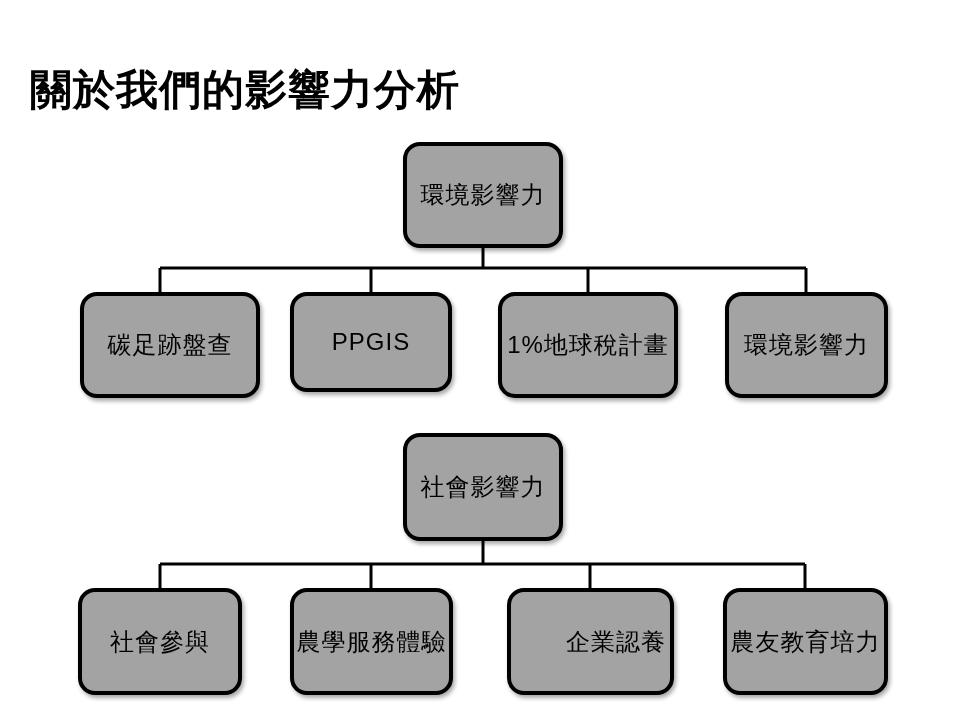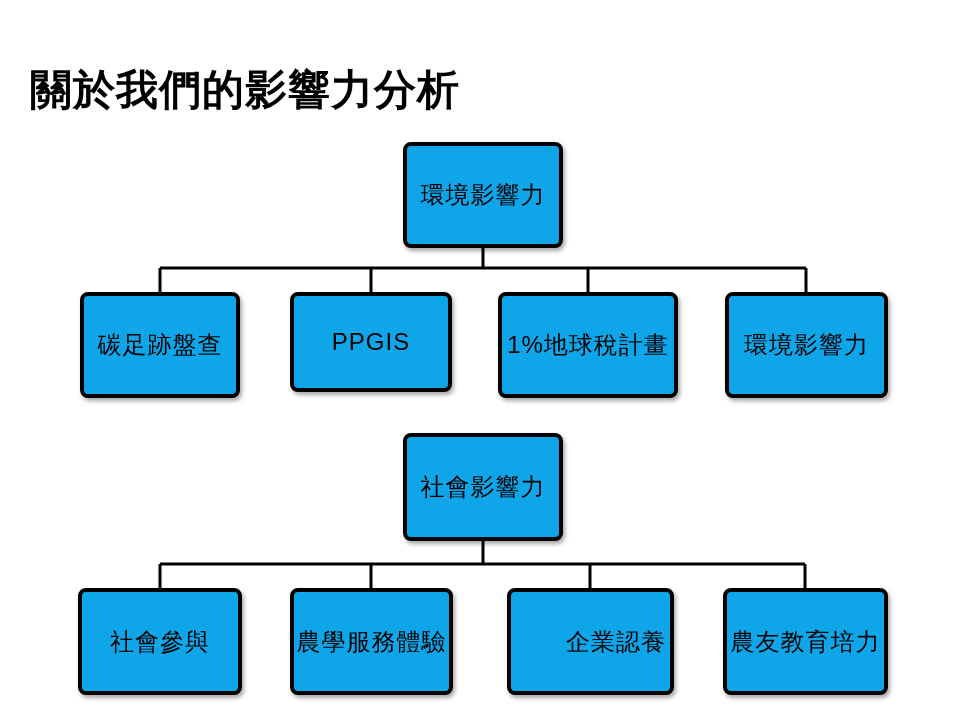--- a/index.html
+++ b/index.html
@@ -20,41 +20,41 @@
     white-space:nowrap;
   }
   .connector-svg{
     position:absolute;left:0;top:0;
     width:960px;height:720px;
     z-index:1;
   }
   .node{
     position:absolute;
     box-sizing:border-box;
-    background:#0ea5e9;
+    background:#a3a3a3;
     border:4px solid #000000;
-    border-radius:8px;
+    border-radius:17px;
     box-shadow:2px 3px 4px rgba(0,0,0,0.35);
     display:flex;
     align-items:center;
     justify-content:center;
     text-align:center;
     z-index:2;
   }
   .node .label{
     font-size:24px;
     color:#000;
     letter-spacing:1px;
     line-height:1.25;
     padding:0 4px;
     white-space:nowrap;
   }
   
   .t1-root{left:403px;top:142px;width:160px;height:106px;}
-  .t1-c1{left:80px; top:292px;width:160px;height:106px;}
+  .t1-c1{left:80px; top:292px;width:180px;height:106px;}
   .t1-c2{left:290px;top:292px;width:162px;height:100px;}
   .t1-c3{left:498px;top:292px;width:180px;height:106px;}
   .t1-c4{left:725px;top:292px;width:163px;height:106px;}
   
   .t2-root{left:403px;top:433px;width:160px;height:108px;}
   .t2-c1{left:78px; top:588px;width:164px;height:107px;}
   .t2-c2{left:290px;top:588px;width:163px;height:107px;}
   .t2-c3{left:507px;top:588px;width:167px;height:107px;justify-content:flex-end;}
   .t2-c4{left:723px;top:588px;width:165px;height:107px;}
 </style>

